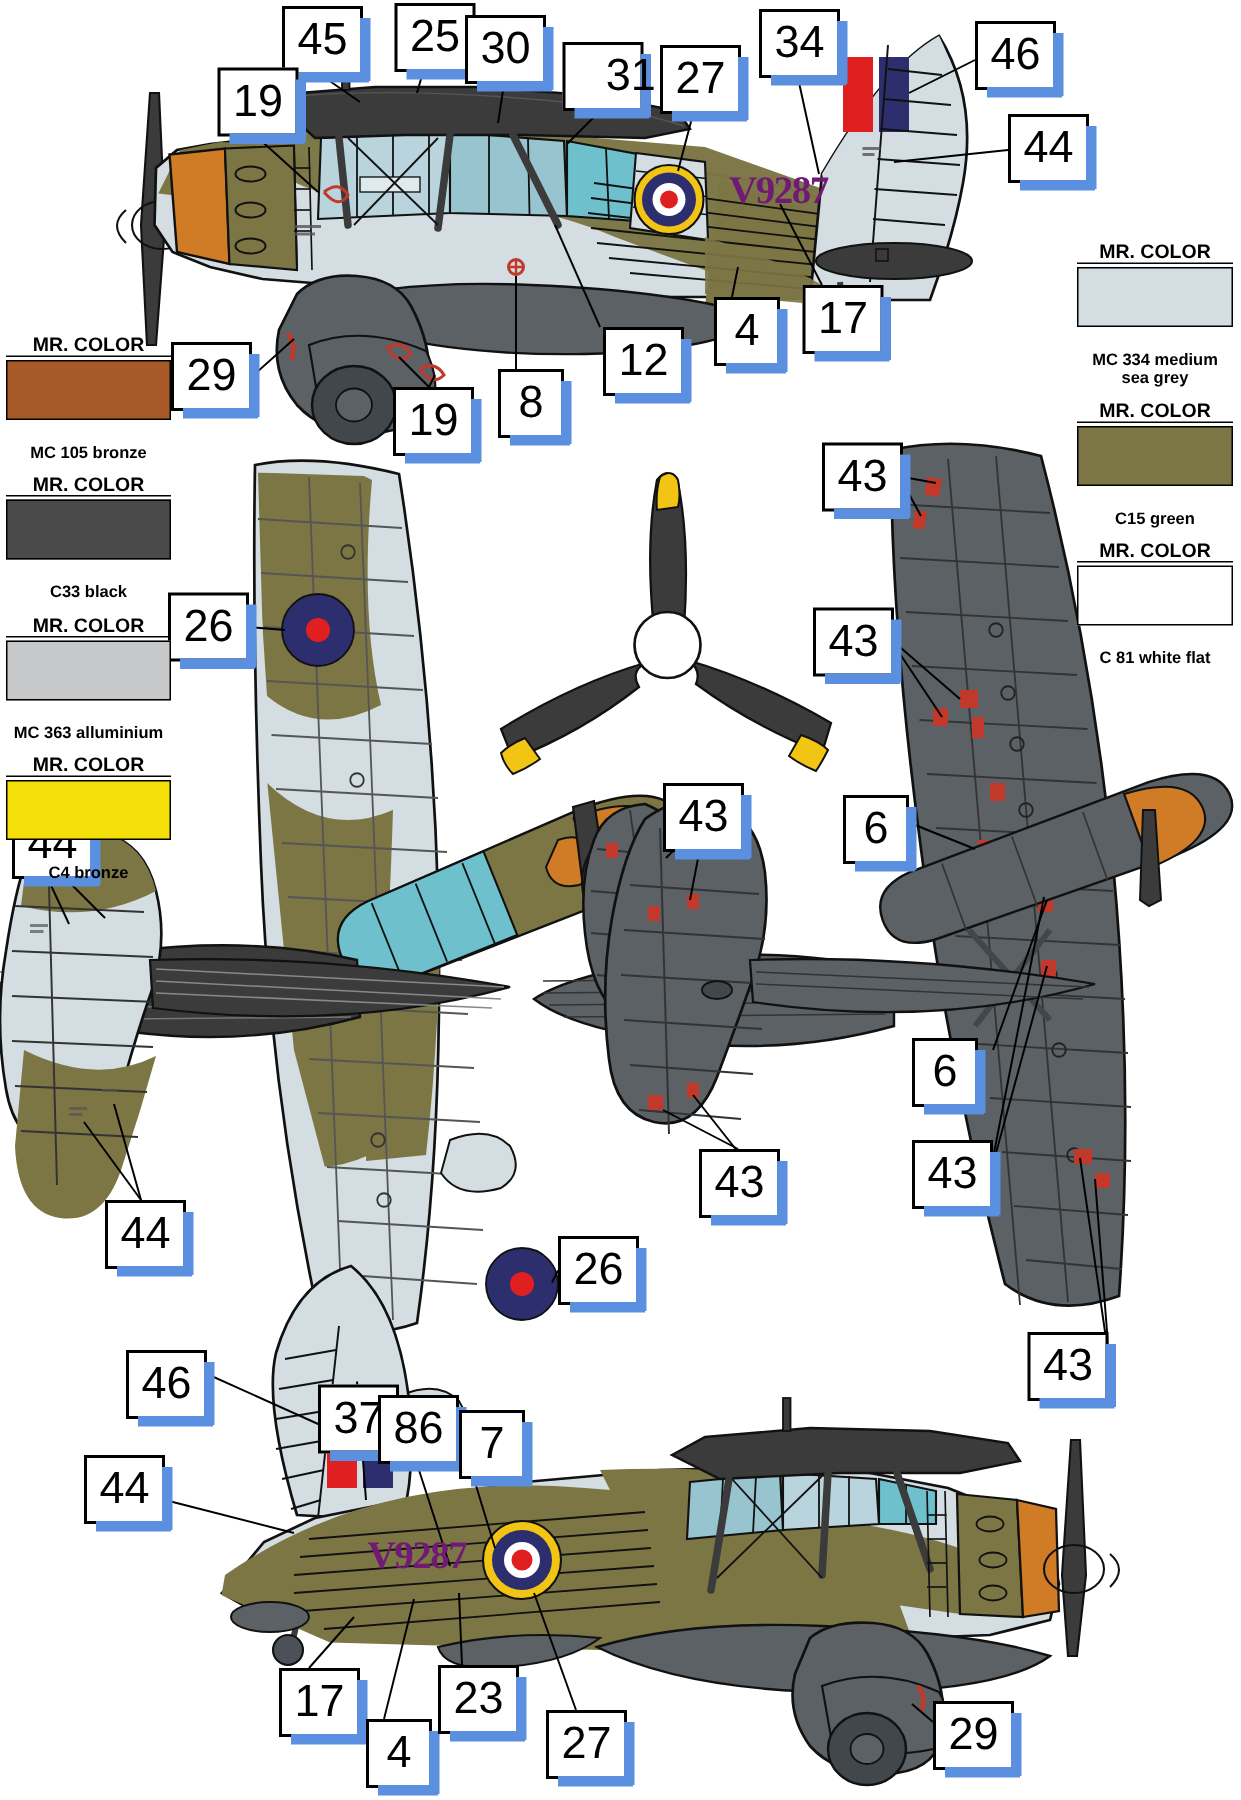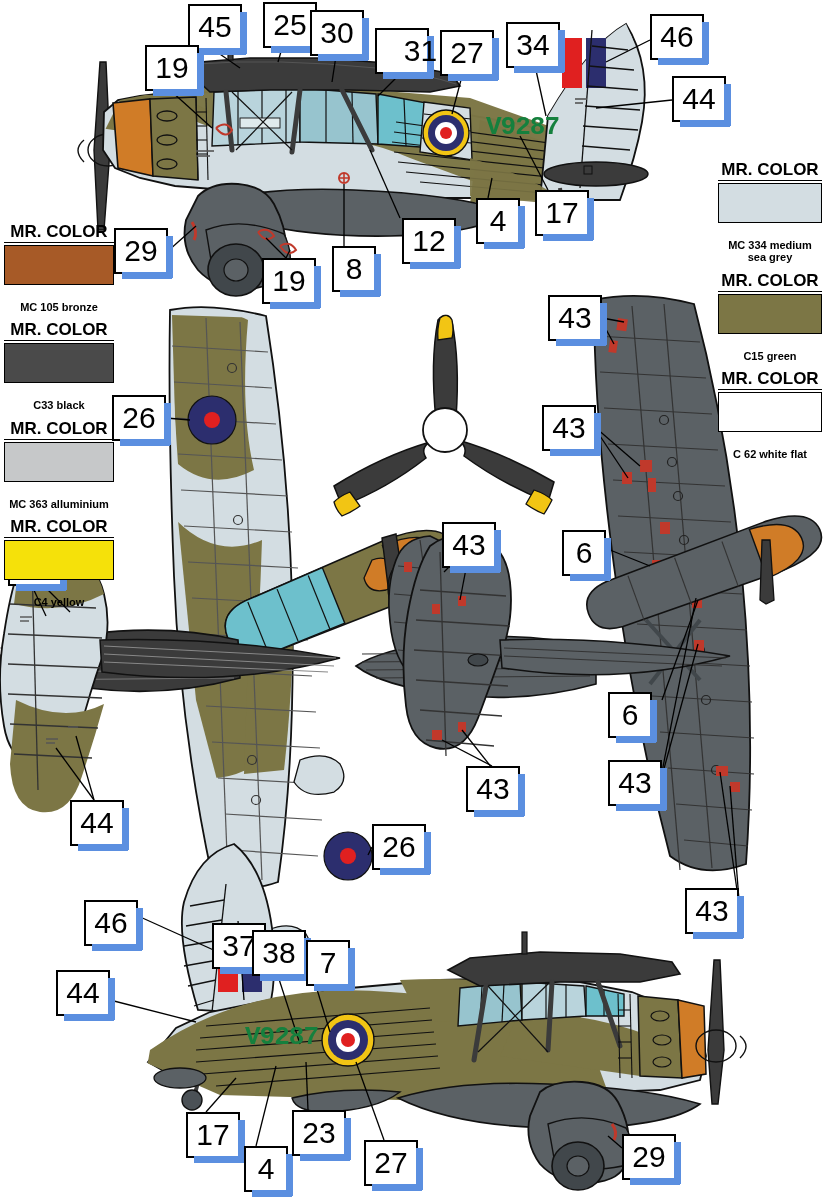--- a/index.html
+++ b/index.html
@@ -38,36 +38,36 @@
     width:7px;height:100%;
     background:#5b8fe0;
     z-index:-1;
   }
   .c2{width:54px;height:46px;}
   .c1{width:44px;height:46px;}
 
   
   .legend{position:absolute;z-index:45;}
   .legend .sw-title{
-    font-size:17px;font-weight:bold;text-align:center;
+    font-size:13px;font-weight:bold;text-align:center;
     border-bottom:1.6px solid #000;padding-bottom:0px;margin-bottom:2px;
     letter-spacing:0px;
   }
   .legend .sw-chip{
     width:100%;height:40px;border:1.4px solid #000;box-sizing:border-box;
   }
   .legend .sw-name{
     font-size:11px;font-weight:bold;text-align:center;margin-top:16px;line-height:1.12;
   }
   .legend .sw-block{margin-bottom:7px;}
 
   
   .serial{
-    position:absolute;color:#15803d;font-weight:bold;
-    font-family:Liberation Mono, monospace;
+    position:absolute;color:#701a75;font-weight:bold;
+    font-family:Liberation Serif, serif;
     letter-spacing:-1px;z-index:30;
   }
 
   svg.art{position:absolute;left:0;top:0;width:827px;height:1200px;z-index:10;}
 </style>
 </head>
 <body>
 
 <div id="sheet">
 
@@ -602,59 +602,59 @@
       <div class="sw-name">C33 black</div>
     </div>
     <div class="sw-block">
       <div class="sw-title">MR. COLOR</div>
       <div class="sw-chip" style="background:#c6c8c9;"></div>
       <div class="sw-name">MC 363 alluminium</div>
     </div>
     <div class="sw-block">
       <div class="sw-title">MR. COLOR</div>
       <div class="sw-chip" style="background:#f5e10a;"></div>
-      <div class="sw-name">C4 yellow</div>
+      <div class="sw-name">C4 bronze</div>
     </div>
   </div>
 
   <div class="legend" style="left:718px;top:160px;width:104px;">
     <div class="sw-block">
       <div class="sw-title">MR. COLOR</div>
       <div class="sw-chip" style="background:#d3dde2;"></div>
       <div class="sw-name">MC 334 medium sea grey</div>
     </div>
     <div class="sw-block">
       <div class="sw-title">MR. COLOR</div>
       <div class="sw-chip" style="background:#7c7645;"></div>
       <div class="sw-name">C15 green</div>
     </div>
     <div class="sw-block">
       <div class="sw-title">MR. COLOR</div>
       <div class="sw-chip" style="background:#ffffff;"></div>
-      <div class="sw-name">C 62 white flat</div>
+      <div class="sw-name">C 81 white flat</div>
     </div>
   </div>
 
   <div id="callout-layer">
       <div class="callout c2" style="left: 188px; top: 4px;">
         <span>45</span>
       </div>
       <div class="callout c2" style="left: 263px; top: 2px; text-align: center;">
         <span>25</span>
       </div>
       <div class="callout c2" style="left: 310px; top: 10px; text-align: right;">
         <span>30</span>
       </div>
       <div class="callout c2" style="left: 375px; top: 28px; padding-left: 37px;">
         <span>31</span>
       </div>
       <div class="callout c2" style="left: 440px; top: 30px;">
         <span>27</span>
       </div>
-      <div class="callout c2" style="left: 506px; top: 22px;">
+      <div class="callout c2" style="left: 506px; top: 6px;">
         <span>34</span>
       </div>
       <div class="callout c2" style="left: 650px; top: 14px;">
         <span>46</span>
       </div>
       <div class="callout c2" style="left: 145px; top: 45px;">
         <span>19</span>
       </div>
       <div class="callout c2" style="left: 672px; top: 76px;">
         <span>44</span>
@@ -713,21 +713,21 @@
       <div class="callout c2" style="left: 70px; top: 800px;">
         <span>44</span>
       </div>
       <div class="callout c2" style="left: 84px; top: 900px;">
         <span>46</span>
       </div>
       <div class="callout c2" style="left: 212px; top: 875px; margin-top: 48px;">
         <span>37</span>
       </div>
       <div class="callout c2" style="left: 252px; top: 930px;">
-        <span>38</span>
+        <span>86</span>
       </div>
       <div class="callout c1" style="left: 306px; top: 940px;">
         <span>7</span>
       </div>
       <div class="callout c2" style="left: 56px; top: 970px;">
         <span>44</span>
       </div>
       <div class="callout c2" style="left: 186px; top: 1112px;">
         <span>17</span>
       </div>

